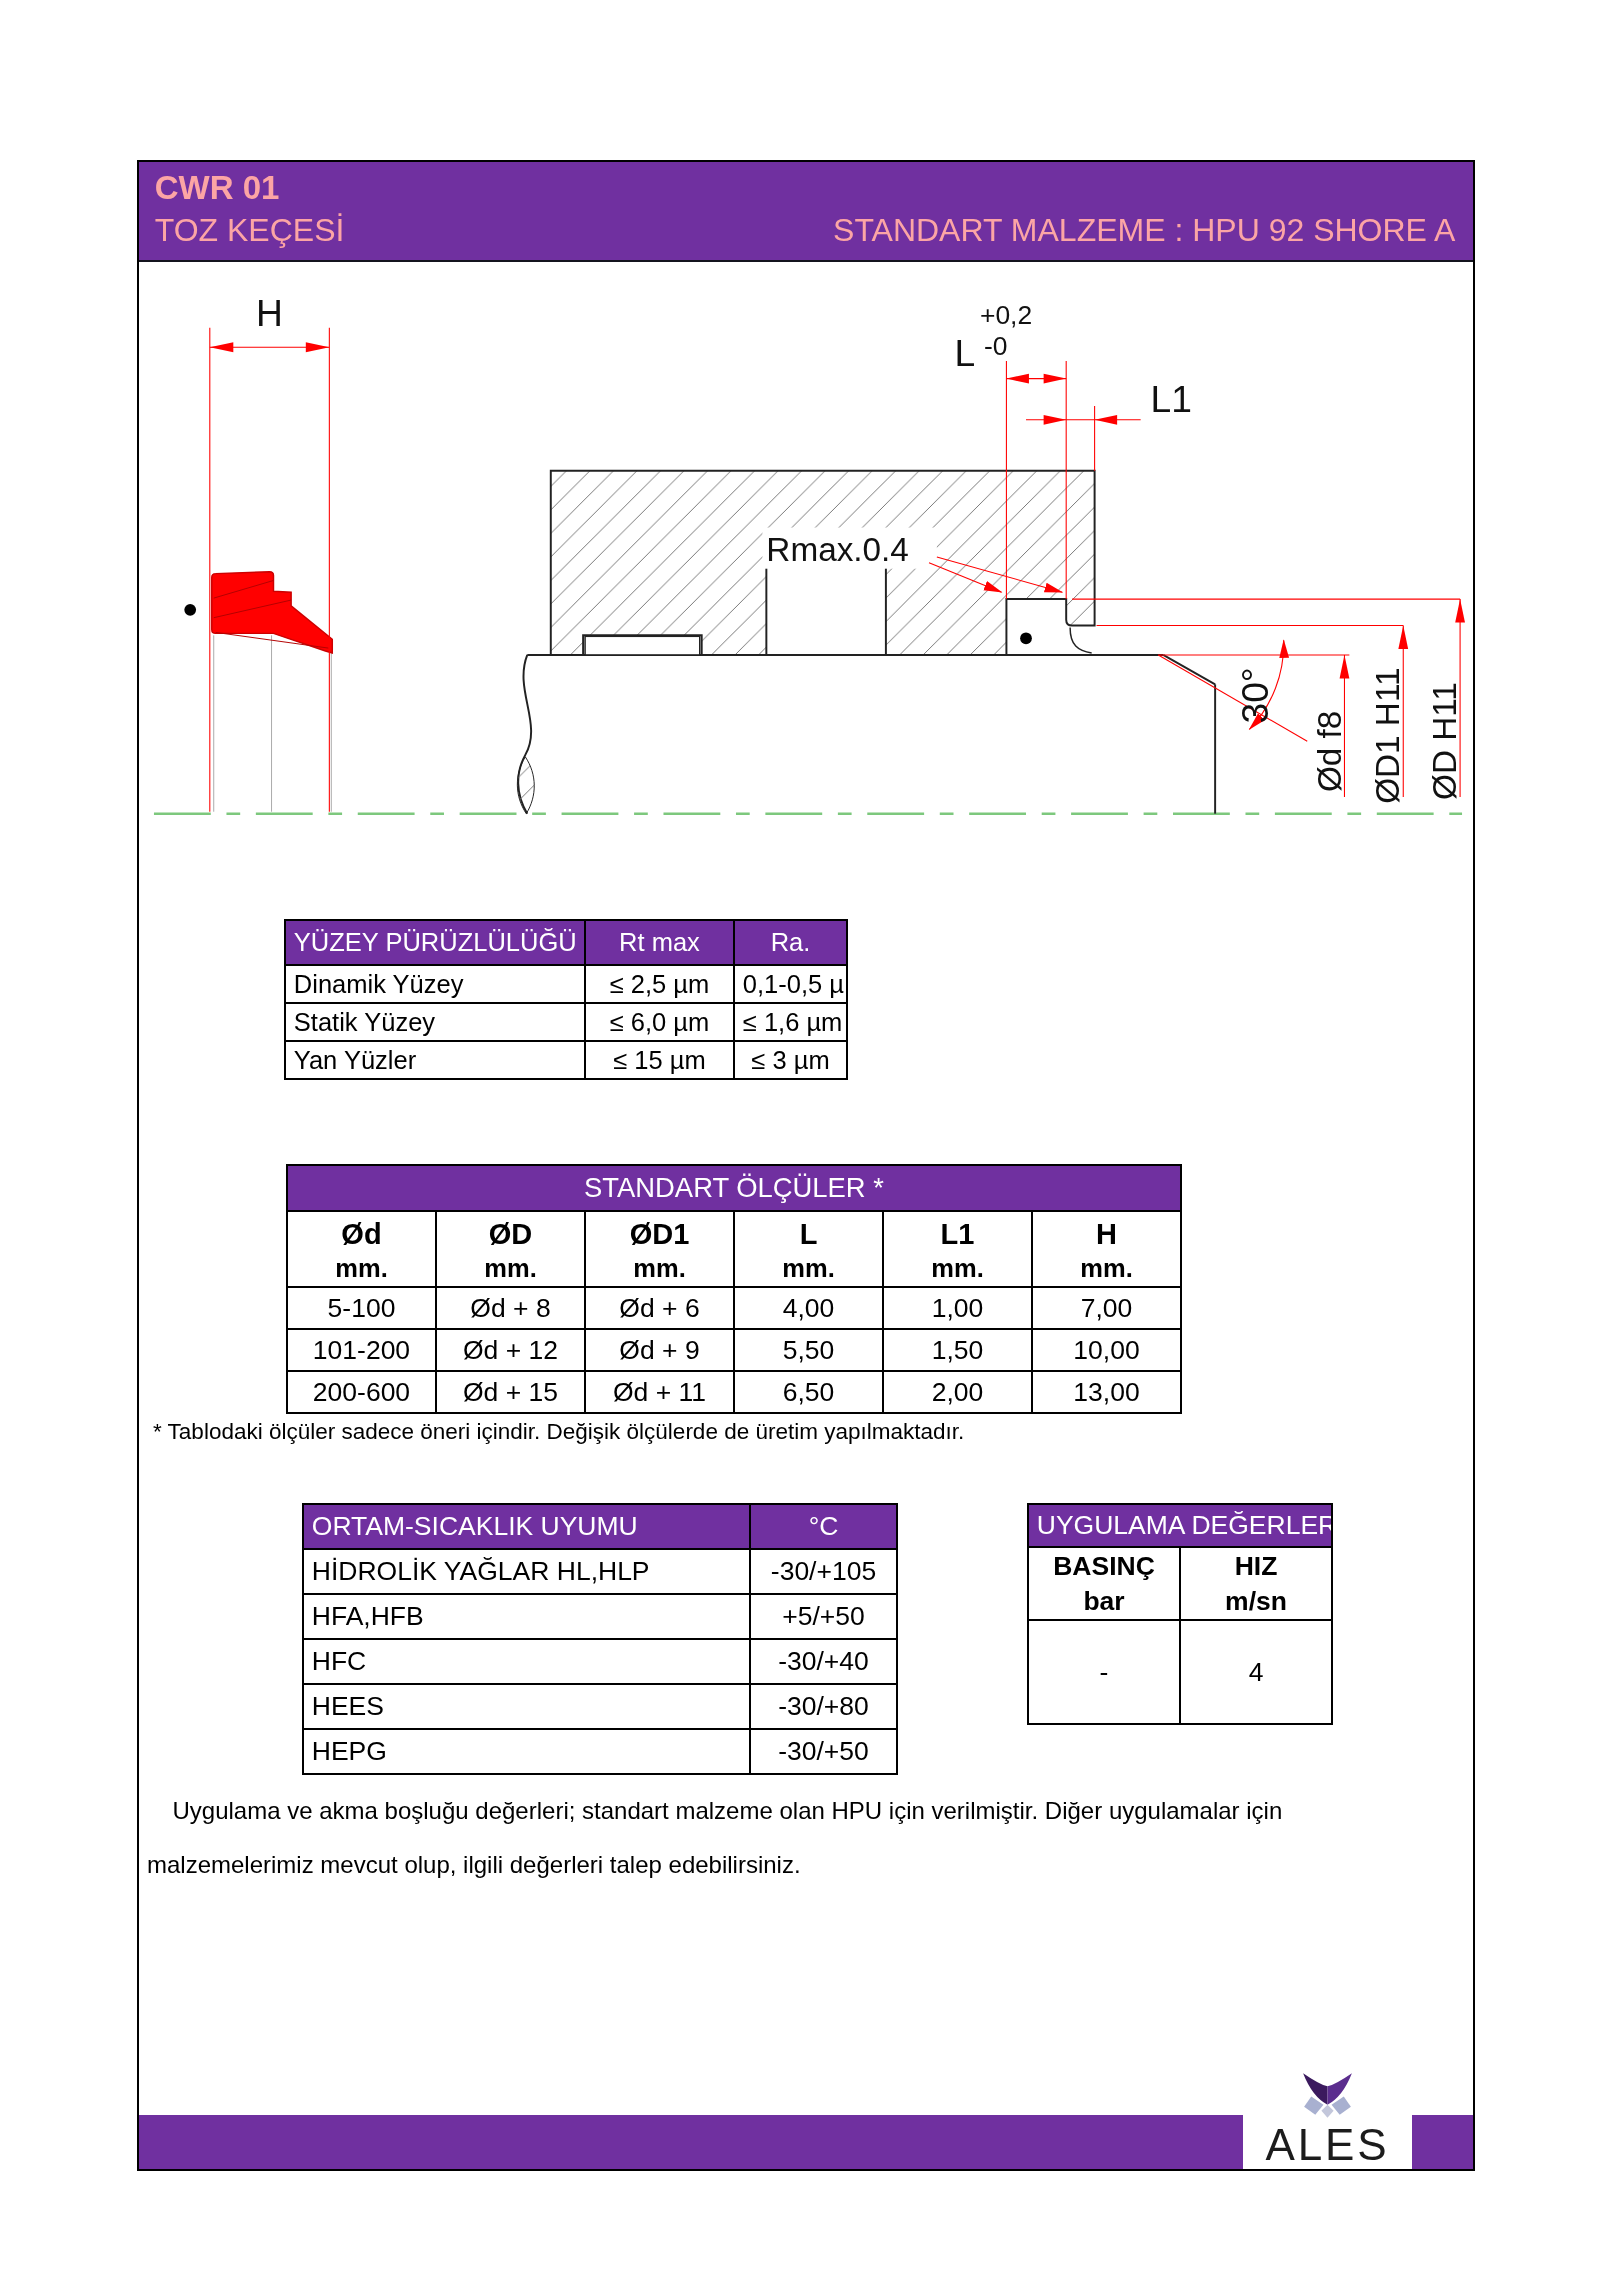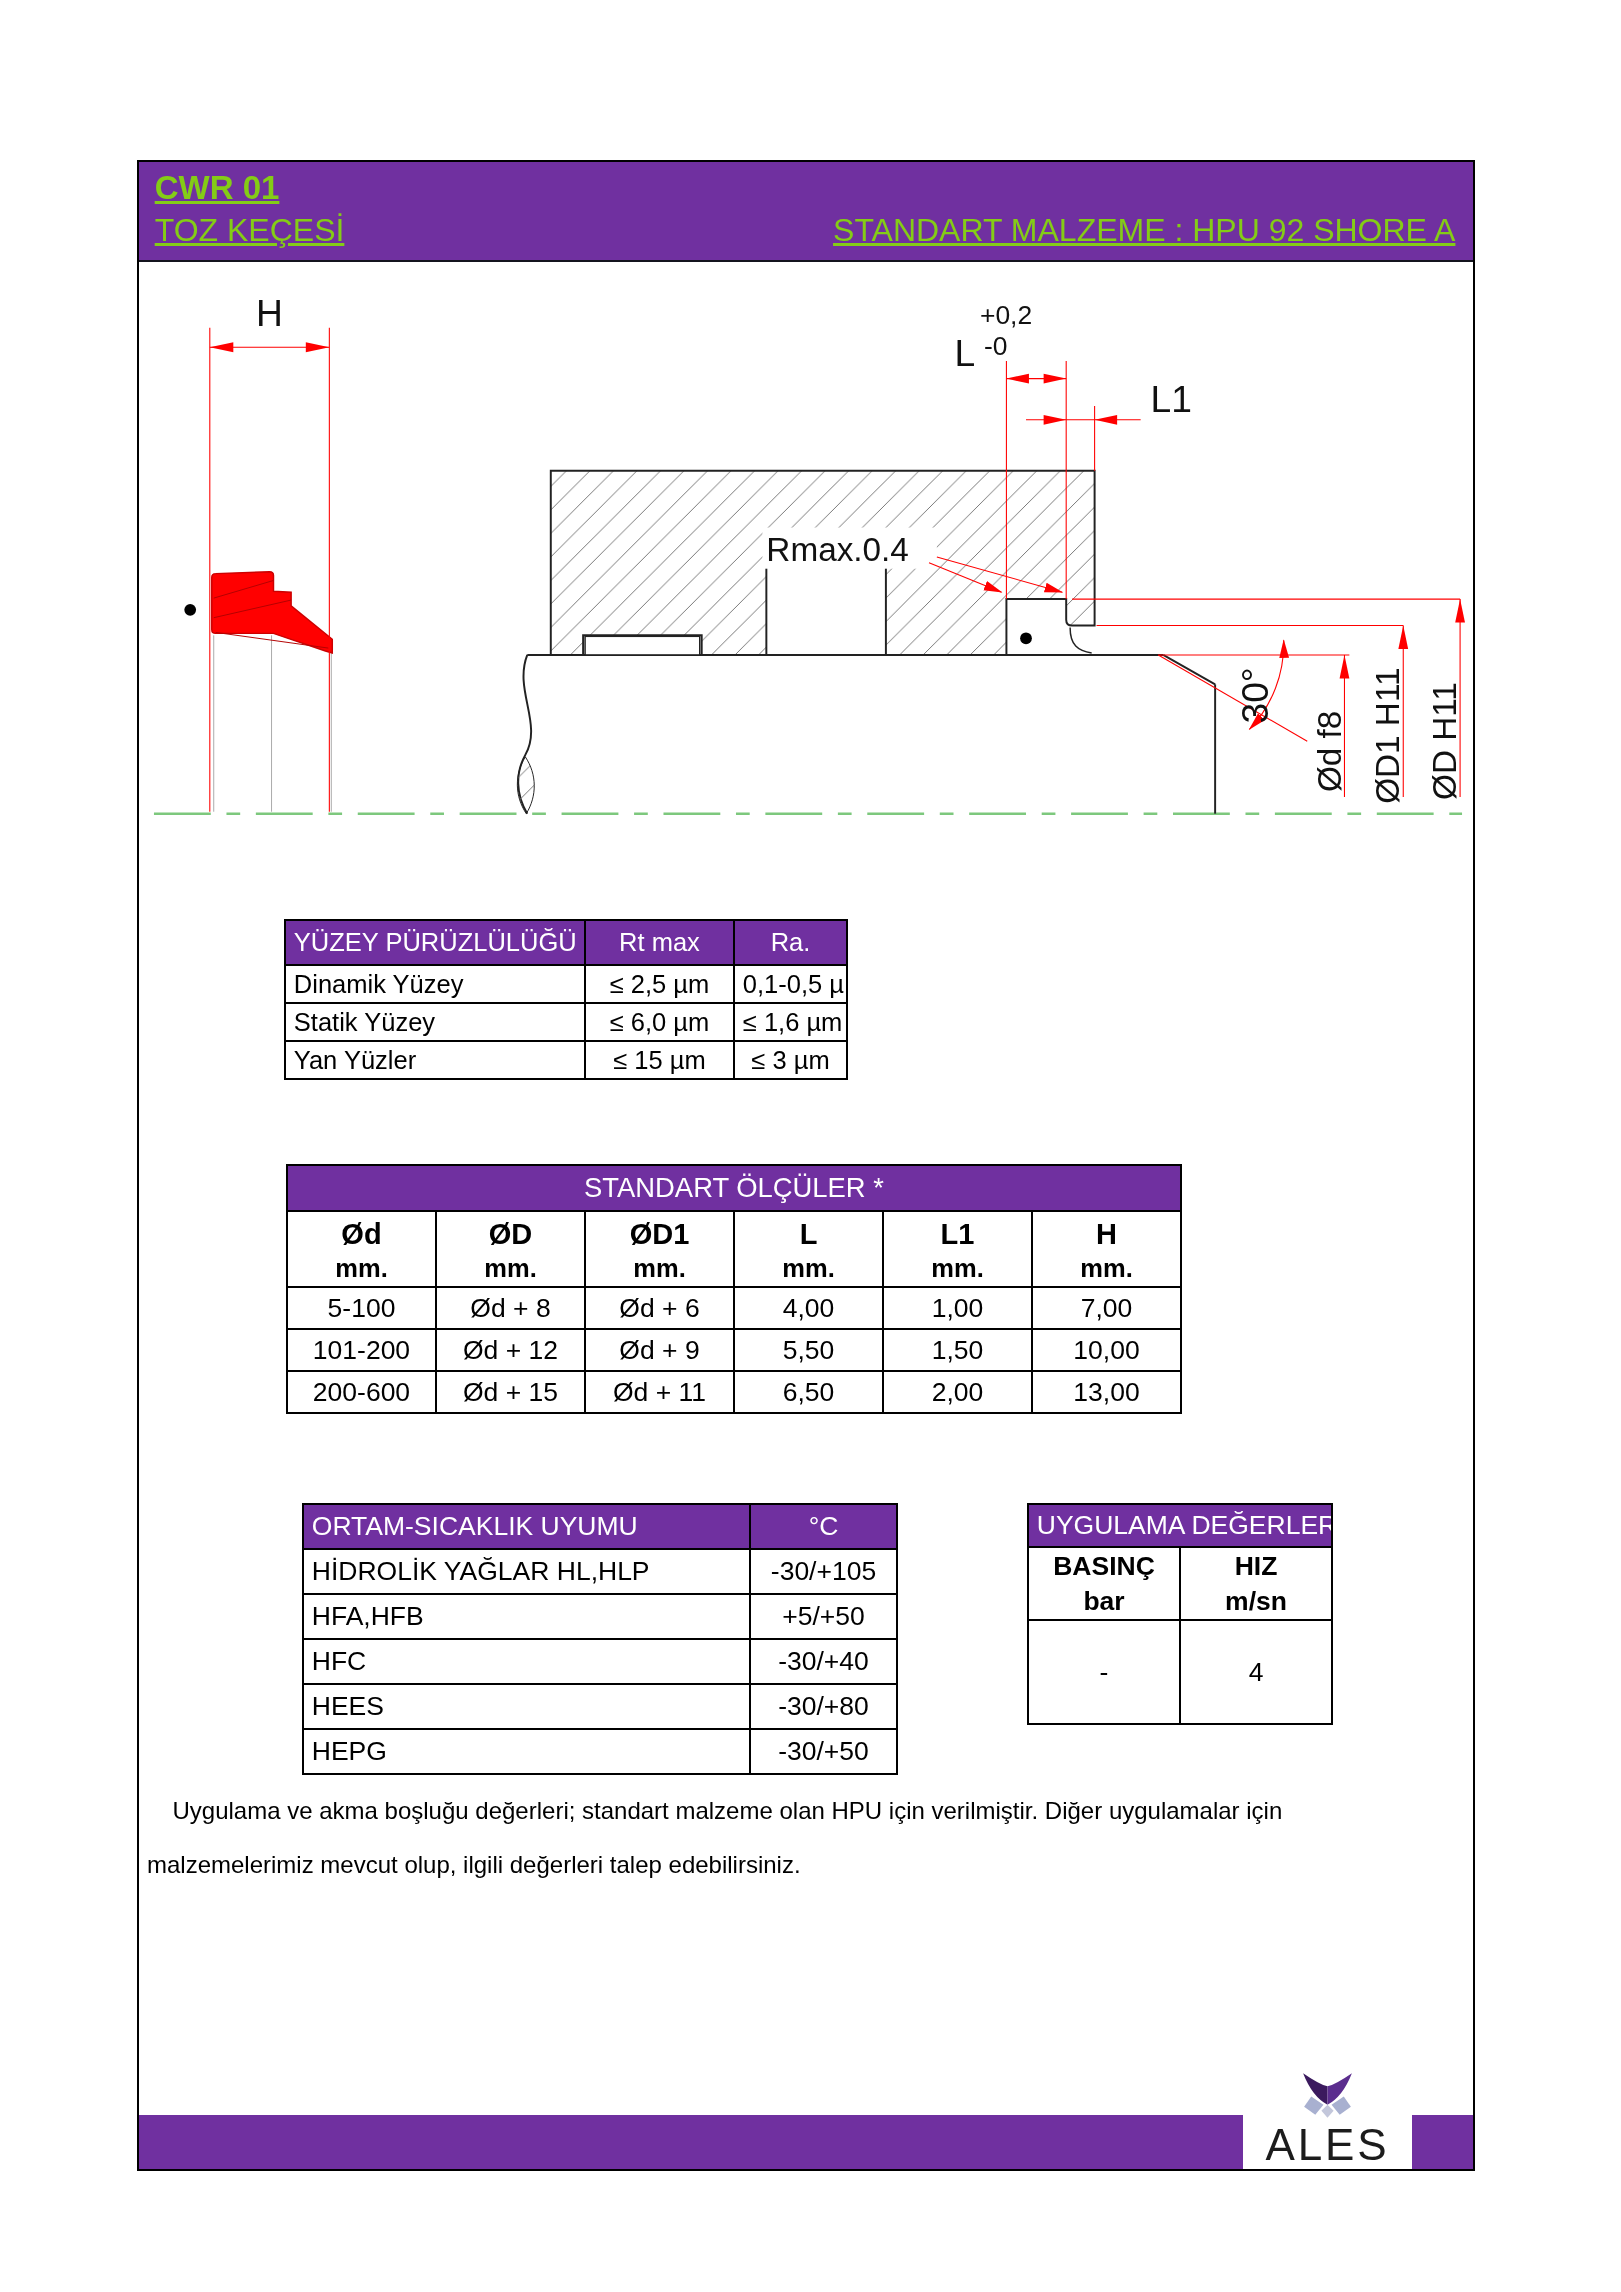--- a/index.html
+++ b/index.html
@@ -2,21 +2,21 @@
 <html><head>
 <meta charset="utf-8">
 <style>
   html,body{margin:0;padding:0;background:#ffffff;}
   .page{position:relative;width:1621px;height:2293px;background:#fff;
         font-family:"Liberation Sans", sans-serif;color:#000;overflow:hidden;}
   .frame{position:absolute;left:137px;top:160px;width:1334px;height:2007px;
          border:2.9px solid #000;background:#fff;}
   
   .hdr{position:absolute;left:0;top:0;width:100%;height:100px;background:#7030A0;
-       color:#84cc16;box-sizing:border-box;padding:5.9px 17.6px 7.8px 15.7px;border-bottom:2px solid #14141e;text-decoration:underline;}
+       color:#fca5a5;box-sizing:border-box;padding:5.9px 17.6px 7.8px 15.7px;border-bottom:2px solid #14141e;}
   .hdr-code{font-size:33px;font-weight:bold;line-height:39px;}
   .hdr-row{display:flex;justify-content:space-between;align-items:flex-end;margin-top:5.9px;}
   .hdr-name,.hdr-mat{font-size:32px;line-height:35px;}
   
   .drawing{position:absolute;left:139px;top:263px;width:1338px;height:632px;}
   svg text{font-family:"Liberation Sans", sans-serif;fill:#111;}
   
   table.t{position:absolute;border-collapse:collapse;table-layout:fixed;background:#fff;}
   table.t th, table.t td{border:2px solid #000;padding:0 7.8px;overflow:hidden;white-space:nowrap;}
   table.t .ph{background:#7030A0;color:#fff;font-weight:normal;}
@@ -256,20 +256,21 @@
     <tr>
       <td class="c">200-600</td>
       <td class="c">Ød + 15</td>
       <td class="c">Ød + 11</td>
       <td class="c">6,50</td>
       <td class="c">2,00</td>
       <td class="c">13,00</td>
     </tr>
   </tbody>
     </table>
+  <div class="footnote">* Tablodaki ölçüler sadece öneri içindir. Değişik ölçülerde de üretim yapılmaktadır.</div>
 
   <table class="t t-temp">
     <colgroup>
         <col style="width:447px">
         <col style="width:147px">
       </colgroup>
     <tbody>
         <tr>
       <th class="ph l">ORTAM-SICAKLIK UYUMU</th>
       <th class="ph c">°C</th>

